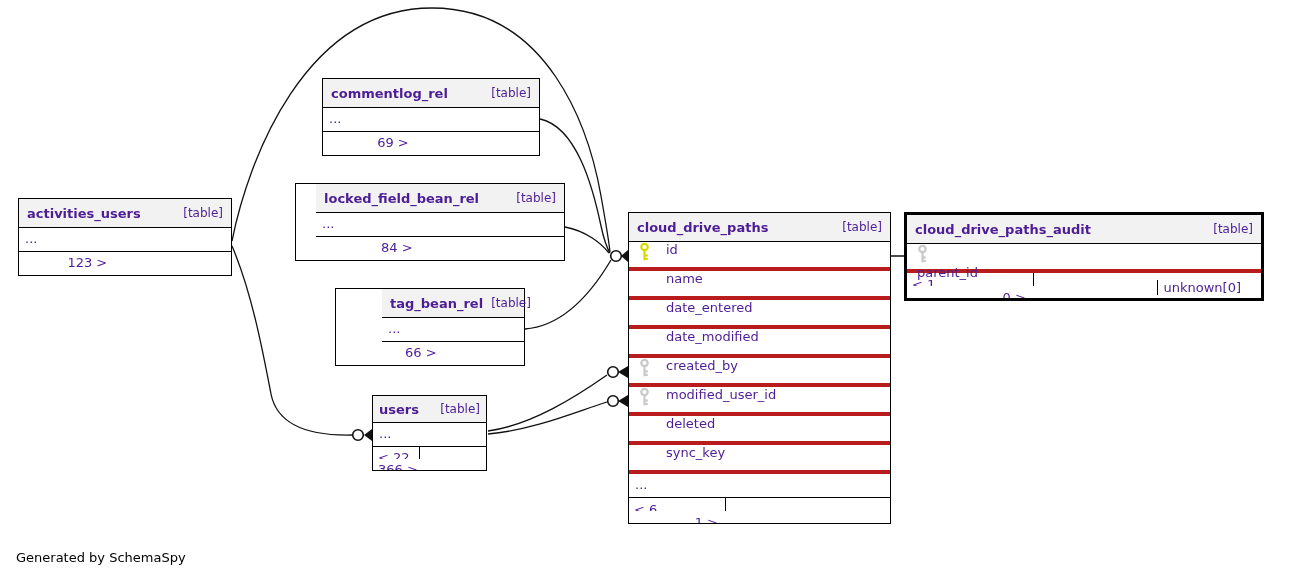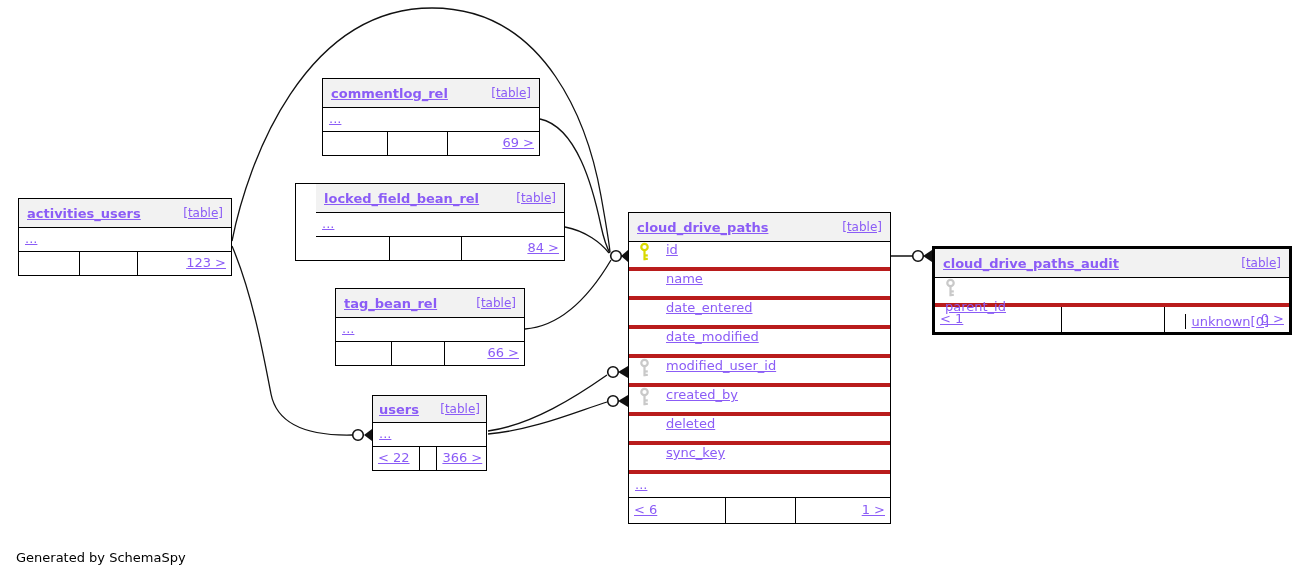--- a/index.html
+++ b/index.html
@@ -1,33 +1,33 @@
 <!DOCTYPE html>
 <html><head>
 <meta charset="utf-8">
 <style>
   html,body{margin:0;padding:0;background:#fff;width:1309px;height:580px;overflow:hidden;
     font-family:"DejaVu Sans",sans-serif;}
   .stage{position:relative;width:1309px;height:580px;}
   svg.wires{position:absolute;left:0;top:0;z-index:0;}
   .tbl{position:absolute;z-index:1;background:#fff;border:1px solid #000;box-sizing:border-box;
-    font-size:13px;color:#8b5cf6;text-decoration:underline;}
+    font-size:13px;color:#4c1d95;}
   .tbl.thick{border:3px solid #000;}
   .hdr{display:flex;justify-content:space-between;align-items:center;gap:8px;
     background:#f2f2f2;border-bottom:1px solid #000;height:29px;padding:0 8px;box-sizing:border-box;}
   .tname{font-weight:bold;white-space:nowrap;}
   .ttype{font-size:12px;white-space:nowrap;}
   .dots{height:24px;line-height:22px;padding:0 6px;border-bottom:1px solid #000;box-sizing:border-box;}
   .row{display:flex;align-items:flex-start;height:29px;border-bottom:4px solid #b91c1c;
     padding:0 8px 0 10px;box-sizing:border-box;}
   .keyslot{width:27px;display:flex;align-items:center;flex:none;}
   .cname{white-space:nowrap;}
   .typecell{margin-left:auto;border-left:1px solid #000;align-self:stretch;display:flex;
     align-items:center;padding:0 4px 0 6px;white-space:nowrap;}
-  .foot{display:flex;height:23px;box-sizing:border-box;}
+  .foot{display:flex;height:23px;box-sizing:border-box;flex-direction:column;}
   .fc{box-sizing:border-box;line-height:21px;padding:0 5px;overflow:hidden;white-space:nowrap;}
   .fc:not(:last-child){border-right:1px solid #000;}
   .fc.r{text-align:right;}
   .credit{position:absolute;left:16px;top:550px;font-size:13px;z-index:1;}
   .key{display:block;}
 </style>
 </head>
 <body>
 <div class="stage">
 
@@ -90,21 +90,21 @@
     <span class="ttype">[table]</span>
   </div>
   <div class="dots">...</div>
   <div class="foot">
     <span class="fc" style="width:30%"></span>
     <span class="fc" style="width:29%"></span>
     <span class="fc r" style="width:41%">84 &gt;</span>
   </div>
 </div>
 
-<div class="tbl" style="left:335px;top:288px;width:190px;">
+<div class="tbl" style="left:335px;top:288px;width:190px;padding-left:46px;">
   <div class="hdr">
     <span class="tname">tag_bean_rel</span>
     <span class="ttype">[table]</span>
   </div>
   <div class="dots">...</div>
   <div class="foot">
     <span class="fc" style="width:30%"></span>
     <span class="fc" style="width:28%"></span>
     <span class="fc r" style="width:42%">66 &gt;</span>
   </div>
@@ -157,52 +157,52 @@
     <span class="keyslot">
       <svg class="key" width="11" height="21" viewBox="0 0 12 22">
         <g color="#c9c9c9" stroke="currentColor" fill="none" stroke-width="2.4">
           <circle cx="6" cy="5" r="3.5"></circle>
               <path d="M6,8.6 L6,19.5"></path>
               <path d="M6,14.2 L9.6,14.2"></path>
               <path d="M6,18 L9.6,18"></path>
         </g>
       </svg>
     </span>
+    <span class="cname">created_by</span>
+  </div>
+  <div class="row">
+    <span class="keyslot">
+      <svg class="key" width="11" height="21" viewBox="0 0 12 22">
+        <g color="#c9c9c9" stroke="currentColor" fill="none" stroke-width="2.4">
+          <circle cx="6" cy="5" r="3.5"></circle>
+              <path d="M6,8.6 L6,19.5"></path>
+              <path d="M6,14.2 L9.6,14.2"></path>
+              <path d="M6,18 L9.6,18"></path>
+        </g>
+      </svg>
+    </span>
     <span class="cname">modified_user_id</span>
-  </div>
-  <div class="row">
-    <span class="keyslot">
-      <svg class="key" width="11" height="21" viewBox="0 0 12 22">
-        <g color="#c9c9c9" stroke="currentColor" fill="none" stroke-width="2.4">
-          <circle cx="6" cy="5" r="3.5"></circle>
-              <path d="M6,8.6 L6,19.5"></path>
-              <path d="M6,14.2 L9.6,14.2"></path>
-              <path d="M6,18 L9.6,18"></path>
-        </g>
-      </svg>
-    </span>
-    <span class="cname">created_by</span>
   </div>
   <div class="row">
     <span class="keyslot"></span>
     <span class="cname">deleted</span>
   </div>
   <div class="row">
     <span class="keyslot"></span>
     <span class="cname">sync_key</span>
   </div>
   <div class="dots">...</div>
   <div class="foot" style="height:25px">
     <span class="fc" style="width:37%;line-height:23px">&lt; 6</span>
     <span class="fc" style="width:27%;line-height:23px"></span>
     <span class="fc r" style="width:36%;line-height:23px">1 &gt;</span>
   </div>
 </div>
 
-<div class="tbl thick" style="left:932px;top:212px;width:360px;margin-top:34px;">
+<div class="tbl thick" style="left:904px;top:212px;width:360px;">
   <div class="hdr">
     <span class="tname">cloud_drive_paths_audit</span>
     <span class="ttype">[table]</span>
   </div>
   <div class="row" style="padding-right:16px;flex-direction:column;">
     <span class="keyslot">
       <svg class="key" width="11" height="21" viewBox="0 0 12 22">
         <g color="#c9c9c9" stroke="currentColor" fill="none" stroke-width="2.4">
           <circle cx="6" cy="5" r="3.5"></circle>
               <path d="M6,8.6 L6,19.5"></path>

